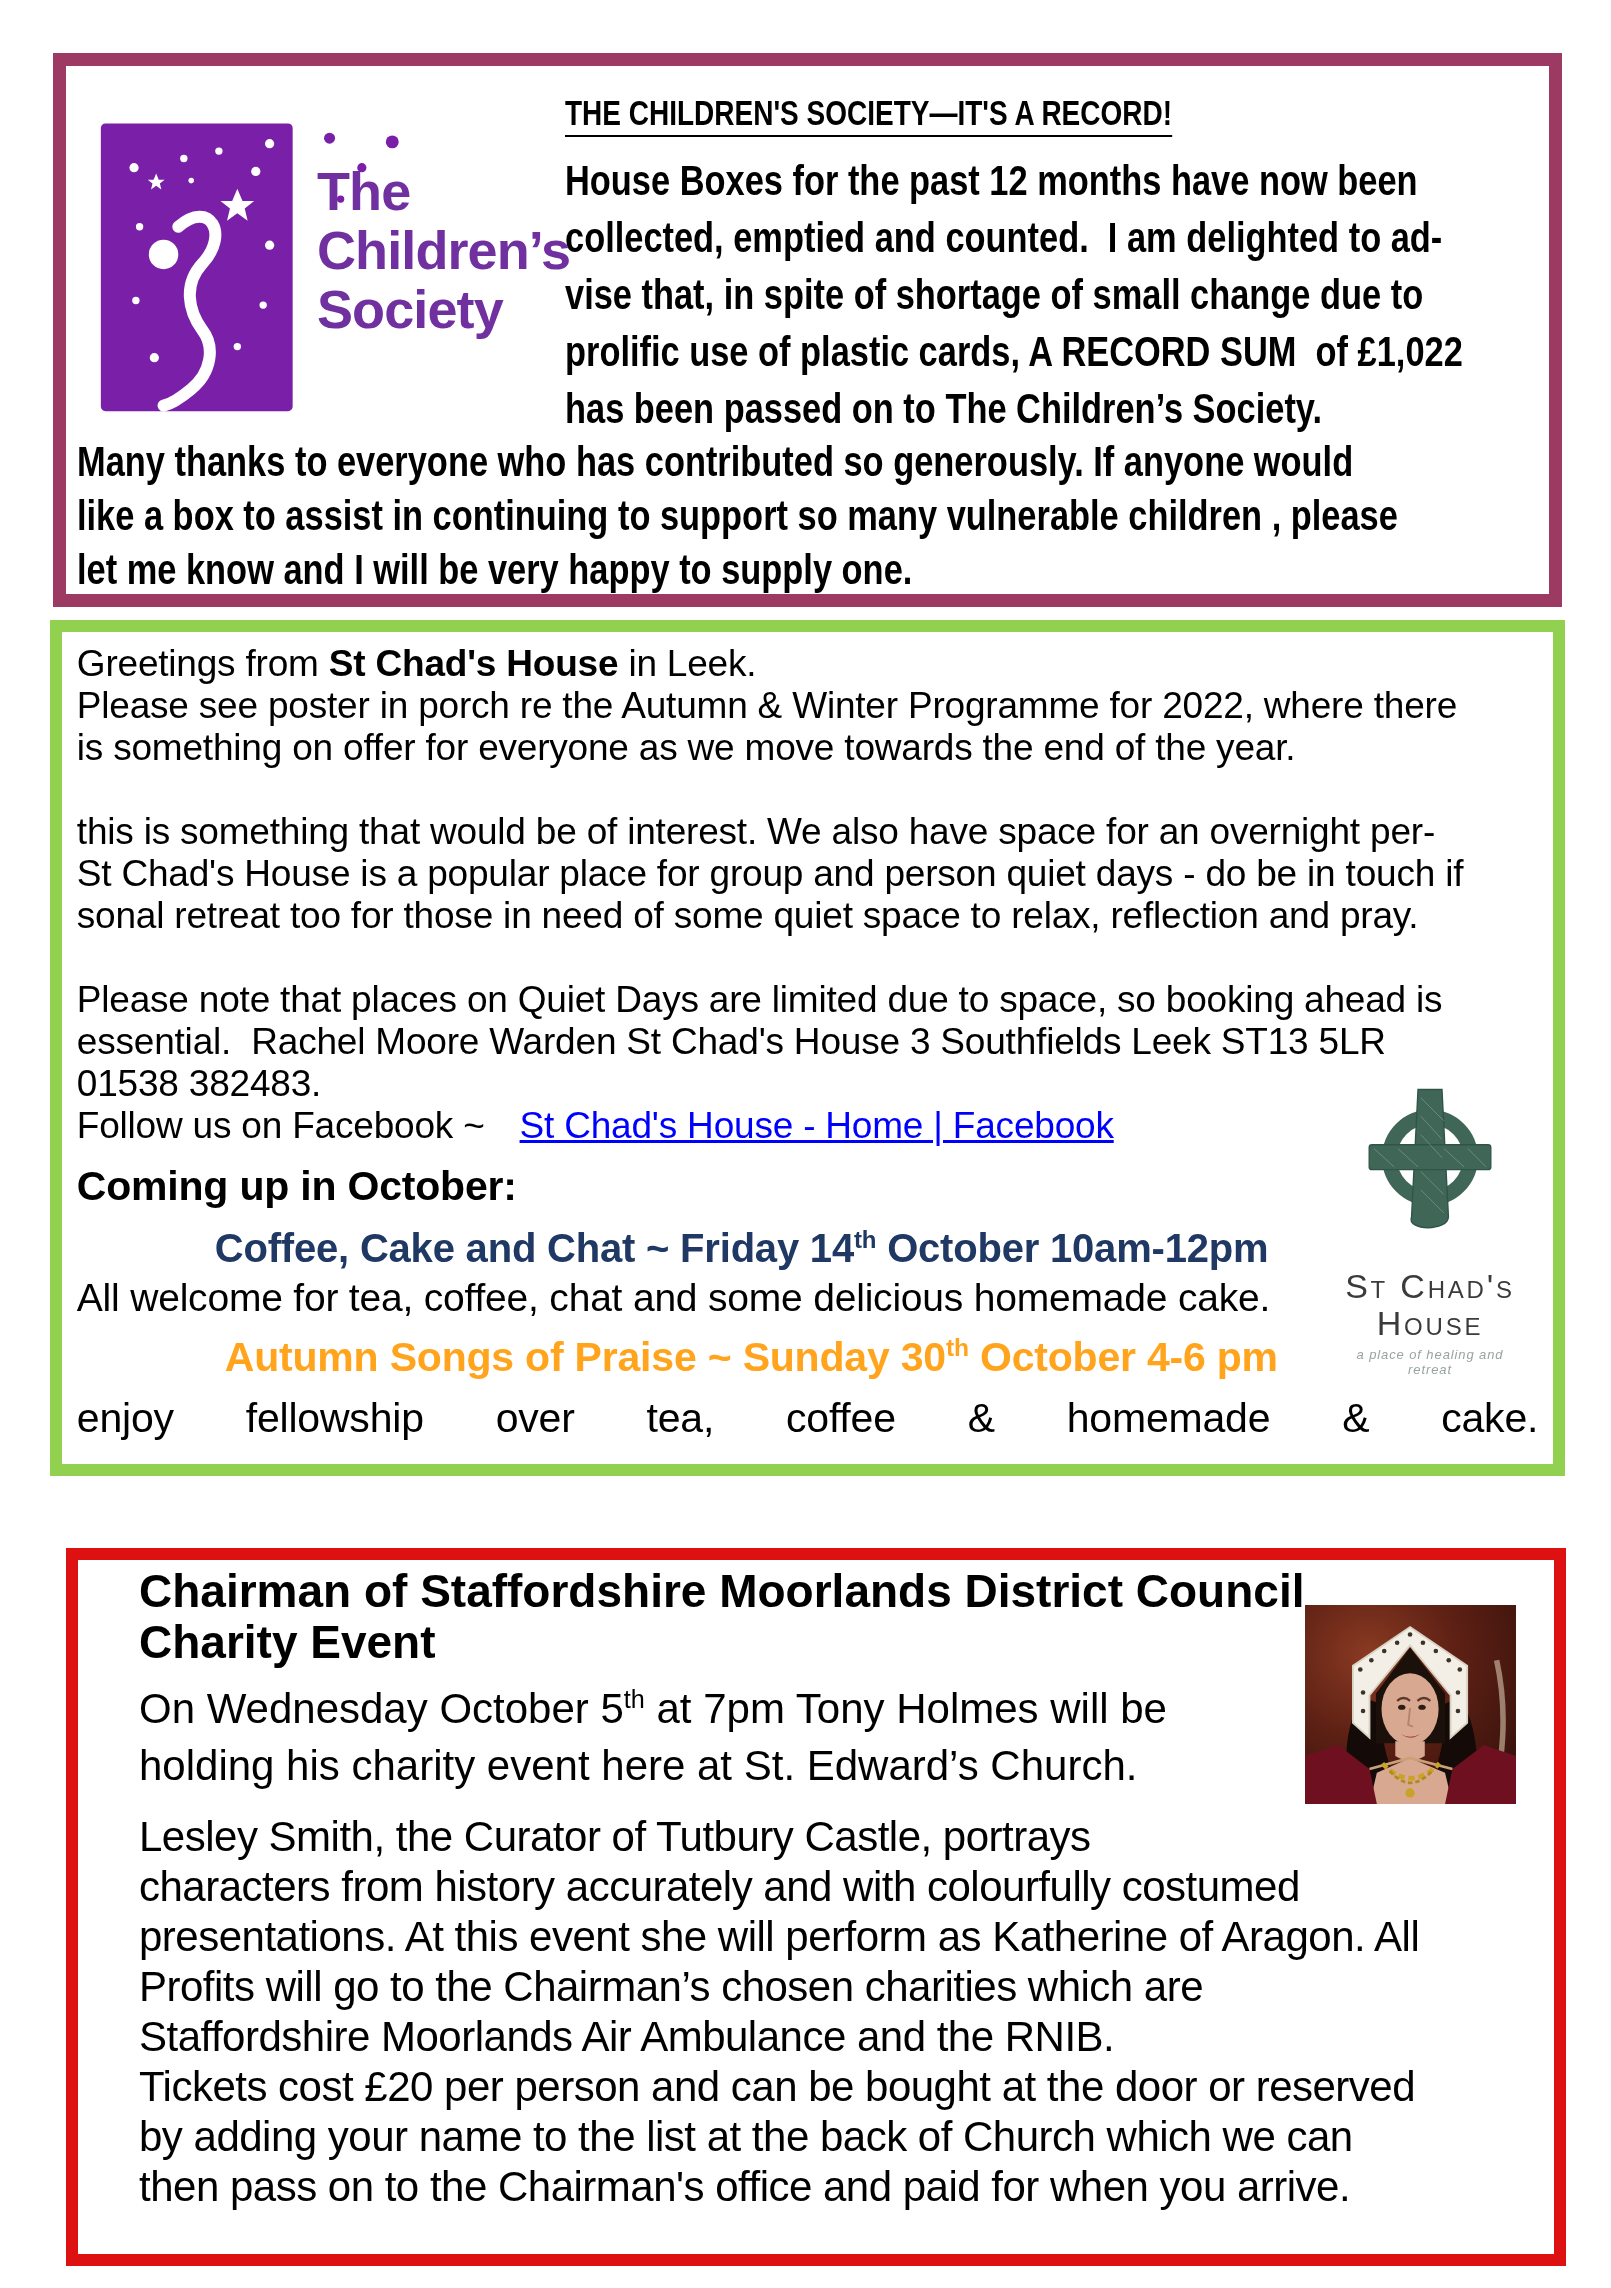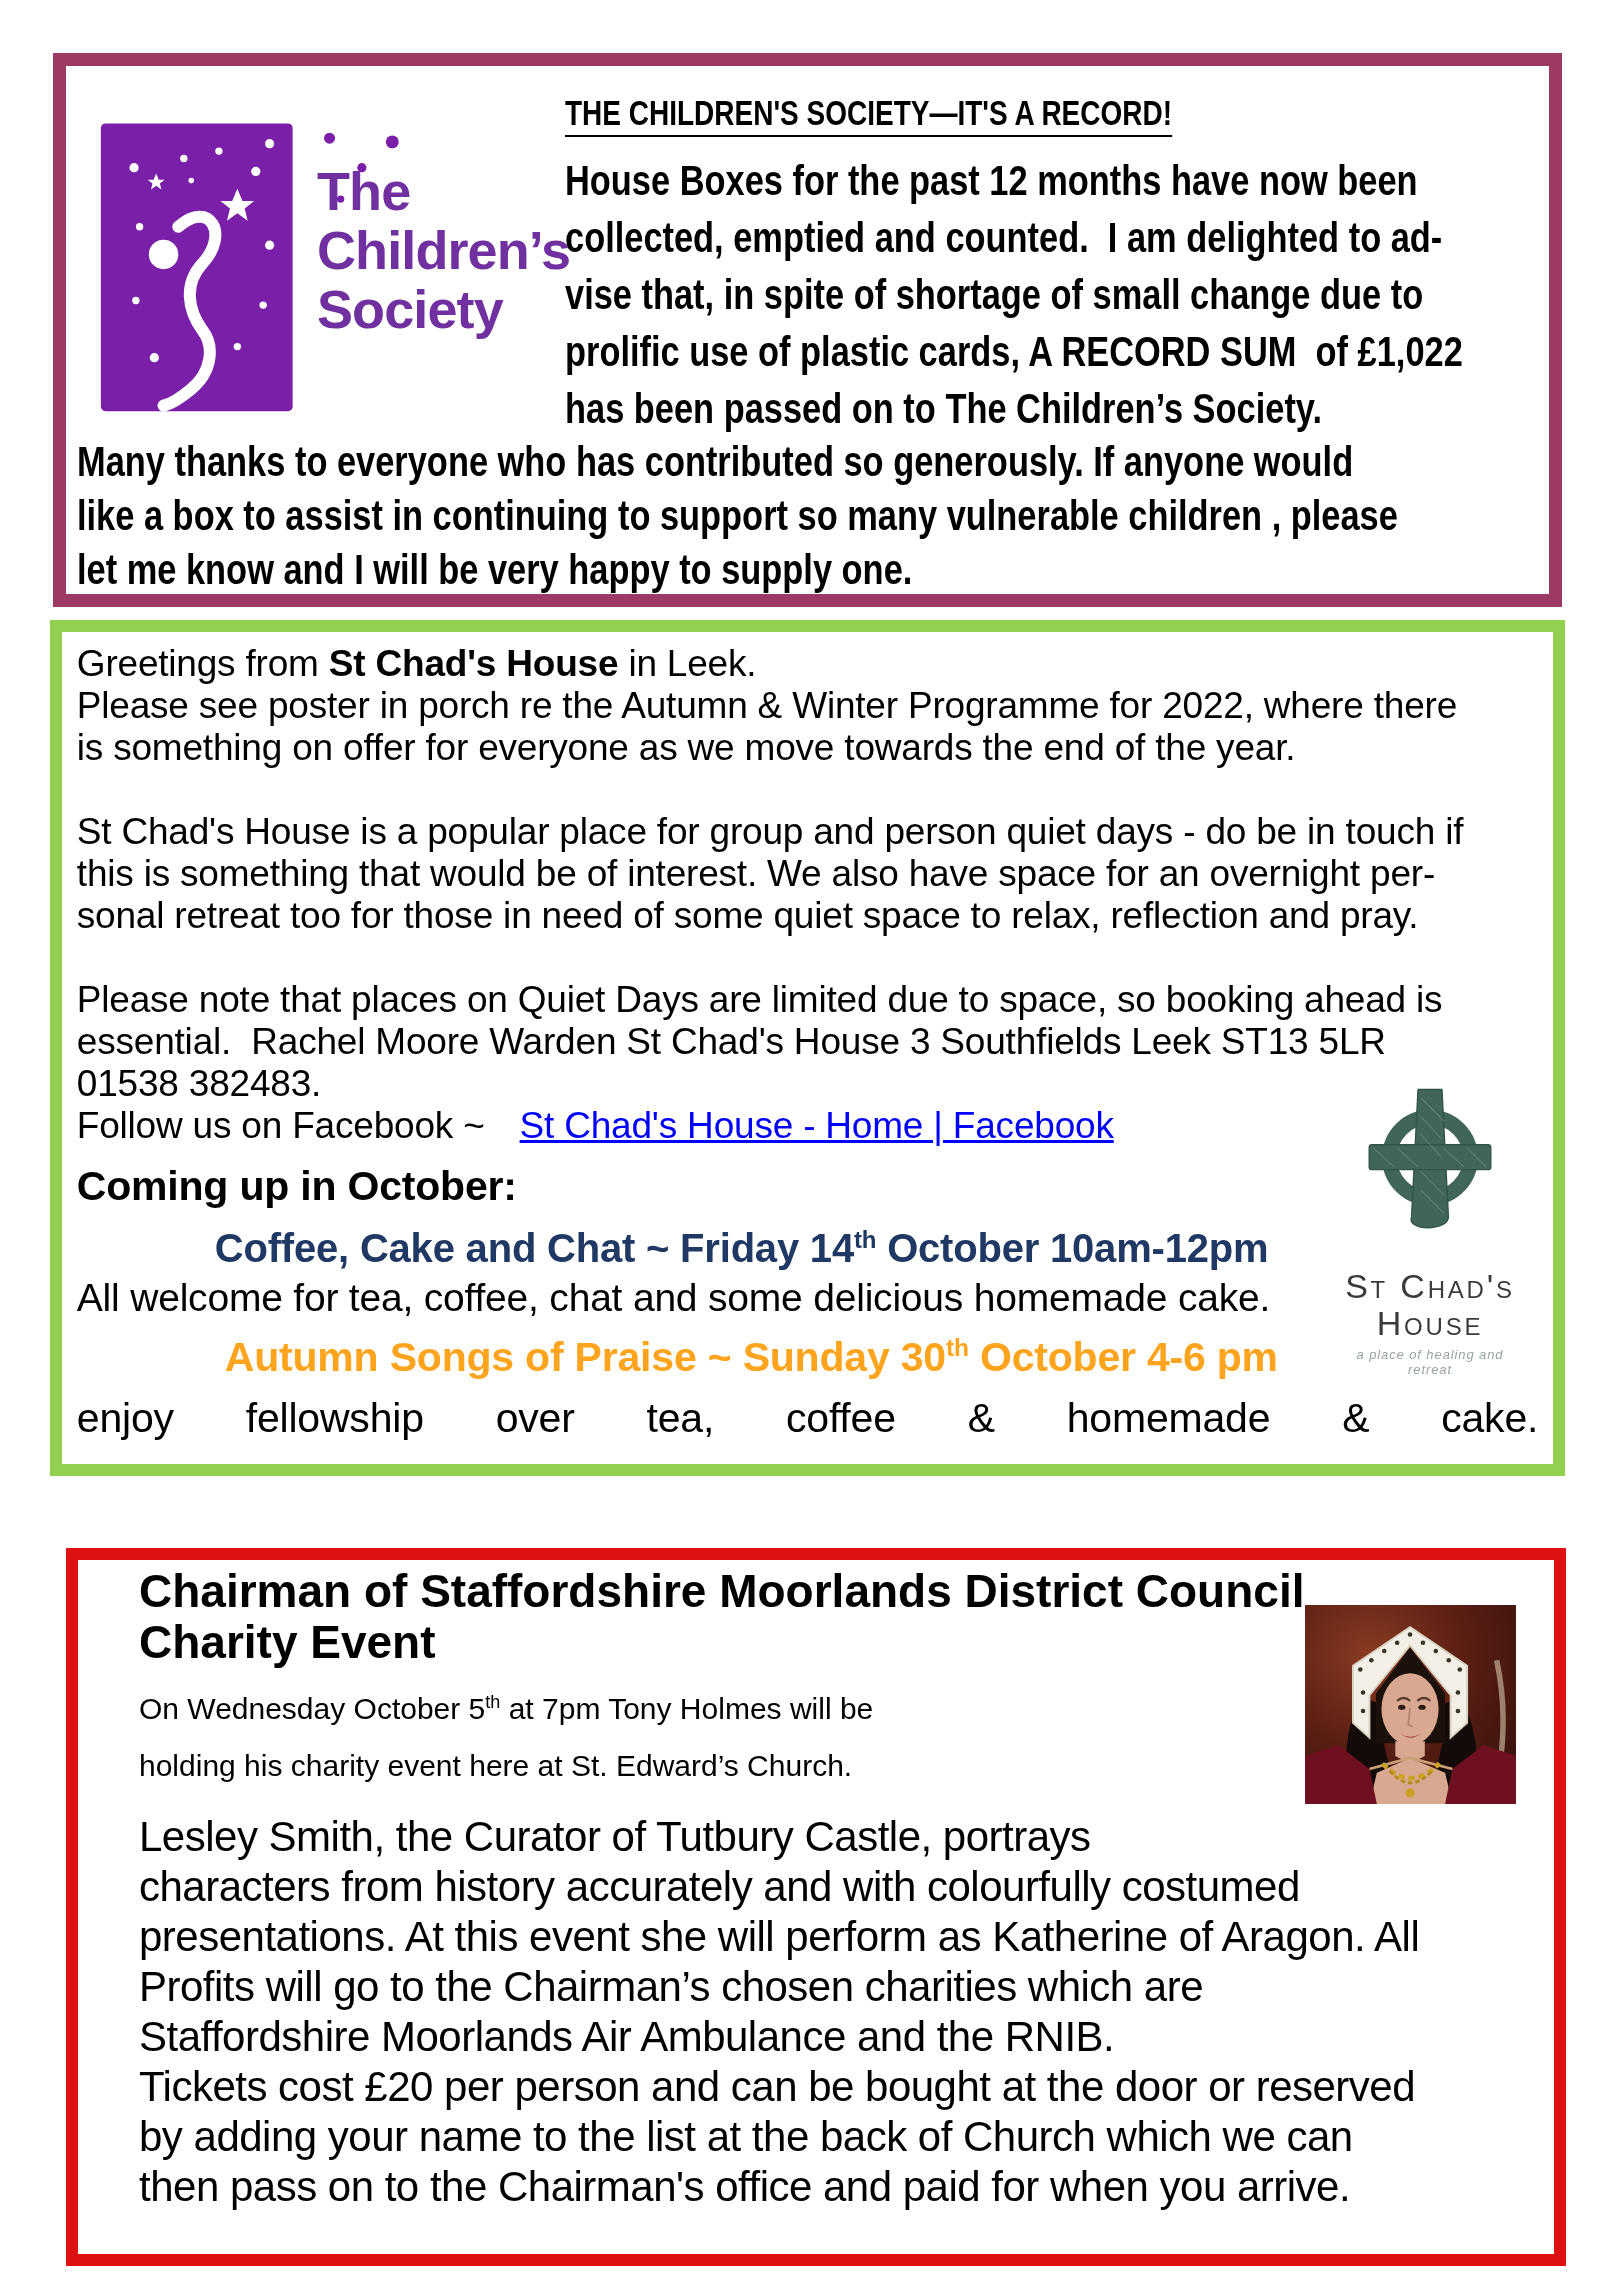--- a/index.html
+++ b/index.html
@@ -47,21 +47,21 @@
   .stchad-logo{position:absolute;right:26px;top:452px;width:194px;height:277px;text-align:center;}
   .stchad-name{font-variant:small-caps;font-size:34px;line-height:37px;color:#3b3b3b;
     letter-spacing:2.8px;margin-top:5.5px;}
   .stchad-name2{font-variant:small-caps;font-size:34px;line-height:37px;color:#3b3b3b;letter-spacing:2.8px;}
   .stchad-tag{font-size:13px;font-style:italic;color:#98a4a0;margin-top:5.5px;letter-spacing:0.9px;}
 
   
   .red-flow{position:absolute;left:0;top:0;right:0;padding:6px 13px;margin-left:48px;}
   .charity-heading .tline{font-size:46px;line-height:51px;font-weight:bold;white-space:pre;}
   .charity-para1{margin-top:12px;}
-  .charity-para1 .pline{font-size:30px;line-height:57px;white-space:pre;}
+  .charity-para1 .pline{font-size:42px;line-height:57px;white-space:pre;}
   .charity-body{margin-top:17.5px;}
   .charity-body .tline{font-size:42px;line-height:50px;letter-spacing:-0.5px;white-space:pre;}
   .katherine{position:absolute;top:45px;right:38px;width:211px;height:199px;}
 </style>
 </head>
 <body>
 
 <section class="box purple">
 
   <div class="cs-logo">
@@ -124,22 +124,22 @@
 </section>
 
 <section class="box green">
   <div class="green-flow">
     <div class="greet"><span>Greetings from </span><b>St Chad's House</b><span> in Leek.</span></div>
 
     <div>
         <div class="tline">Please see poster in porch re the Autumn &amp; Winter Programme for 2022, where there</div>
         <div class="tline">is something on offer for everyone as we move towards the end of the year.</div>
         <div class="tline">&nbsp;</div>
+        <div class="tline">this is something that would be of interest. We also have space for an overnight per-</div>
         <div class="tline">St Chad's House is a popular place for group and person quiet days - do be in touch if</div>
-        <div class="tline">this is something that would be of interest. We also have space for an overnight per-</div>
         <div class="tline">sonal retreat too for those in need of some quiet space to relax, reflection and pray.</div>
         <div class="tline">&nbsp;</div>
         <div class="tline">Please note that places on Quiet Days are limited due to space, so booking ahead is</div>
         <div class="tline">essential.  Rachel Moore Warden St Chad's House 3 Southfields Leek ST13 5LR</div>
         <div class="tline">01538 382483.</div>
       </div>
 
     <div class="fb-row"><span>Follow us on Facebook ~</span><a class="fb-link" href="#">St Chad's House - Home | Facebook</a></div>
 
     <div class="coming">Coming up in October:</div>

